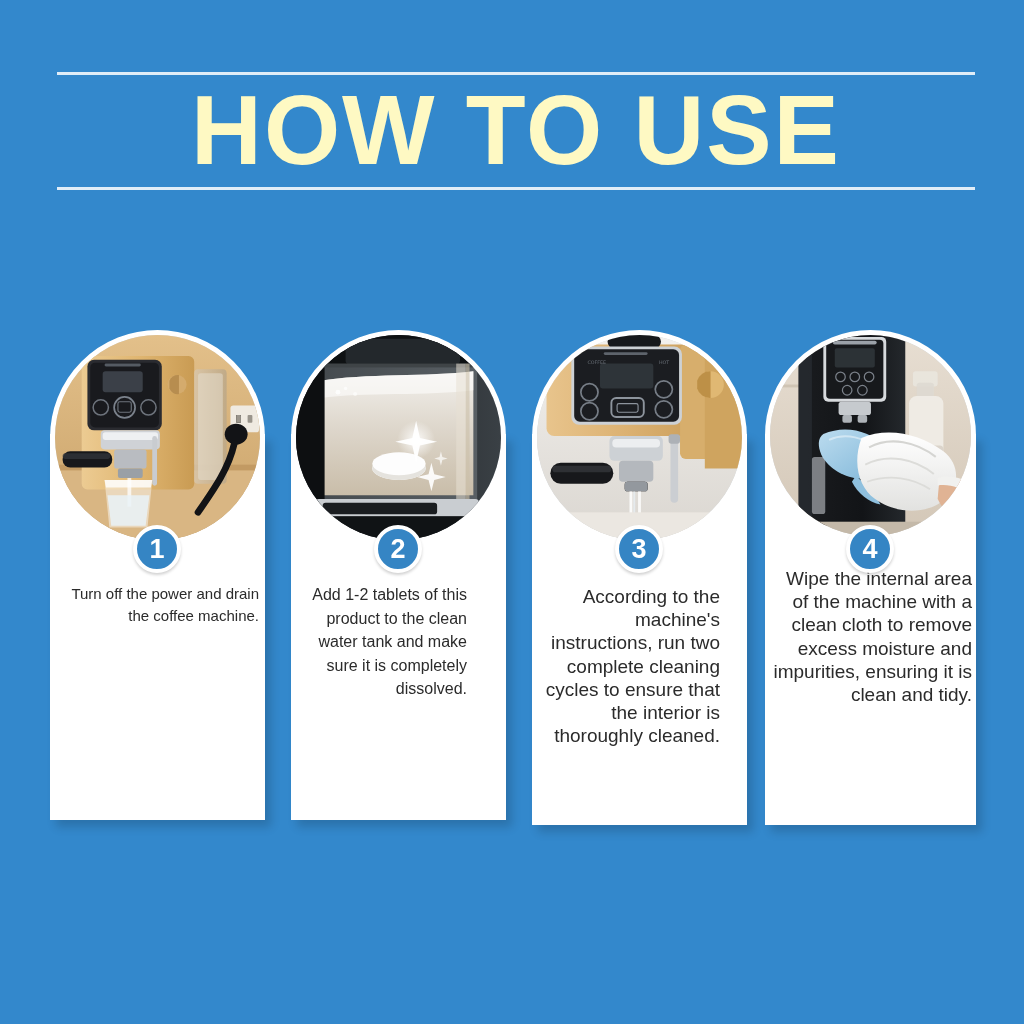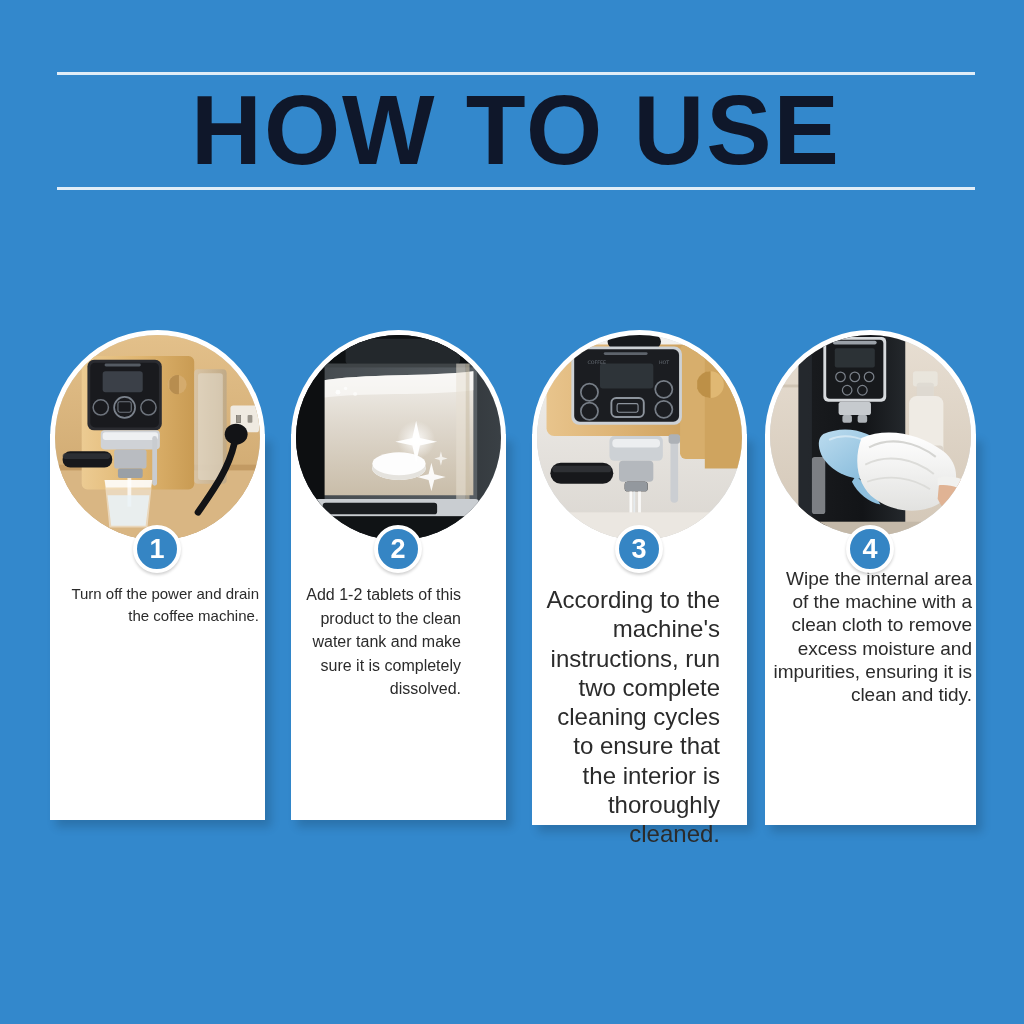--- a/index.html
+++ b/index.html
@@ -22,21 +22,21 @@
     top: 72px;
     width: 918px;
   }
   .rule {
     height: 3px;
     background: rgba(255,255,255,0.85);
     width: 100%;
   }
   #page-title {
     text-align: center;
-    color: #0f172a;
+    color: #fef9c3;
     font-weight: bold;
     font-size: 98px;
     line-height: 108px;
     letter-spacing: 2px;
     font-family: "Liberation Sans", sans-serif;
     padding: 1px 0 3px 0;
     white-space: nowrap;
   }
 
   
@@ -101,22 +101,22 @@
   .badge.c4 { left: 846px; top: 195px; }
 
   .step-text {
     position: absolute;
     text-align: right;
     color: #2b2b2b;
     line-height: 1.47;
     font-family: "Liberation Sans", sans-serif;
   }
   .step-text.c1 { left: 50px;  top: 253px; width: 215px; font-size: 15px; padding: 0 6px; box-sizing: border-box; }
-  .step-text.c2 { left: 291px; top: 253px; width: 180px; font-size: 16px; padding: 0 10px; box-sizing: border-box; }
-  .step-text.c3 { left: 532px; top: 255px; width: 192px; font-size: 24px; line-height: 1.22; padding: 0 4px; box-sizing: border-box; }
+  .step-text.c2 { left: 291px; top: 253px; width: 180px; font-size: 16px; padding: 0 4px; box-sizing: border-box; }
+  .step-text.c3 { left: 532px; top: 255px; width: 192px; font-size: 19px; line-height: 1.22; padding: 0 4px; box-sizing: border-box; }
   .step-text.c4 { left: 765px; top: 237px; width: 211px; font-size: 19px; line-height: 1.22; padding: 0 4px; box-sizing: border-box; }
 </style>
 </head>
 <body>
 
 <div id="title-block">
   <div class="rule"></div>
   <div id="page-title">HOW TO USE</div>
   <div class="rule"></div>
 </div>

